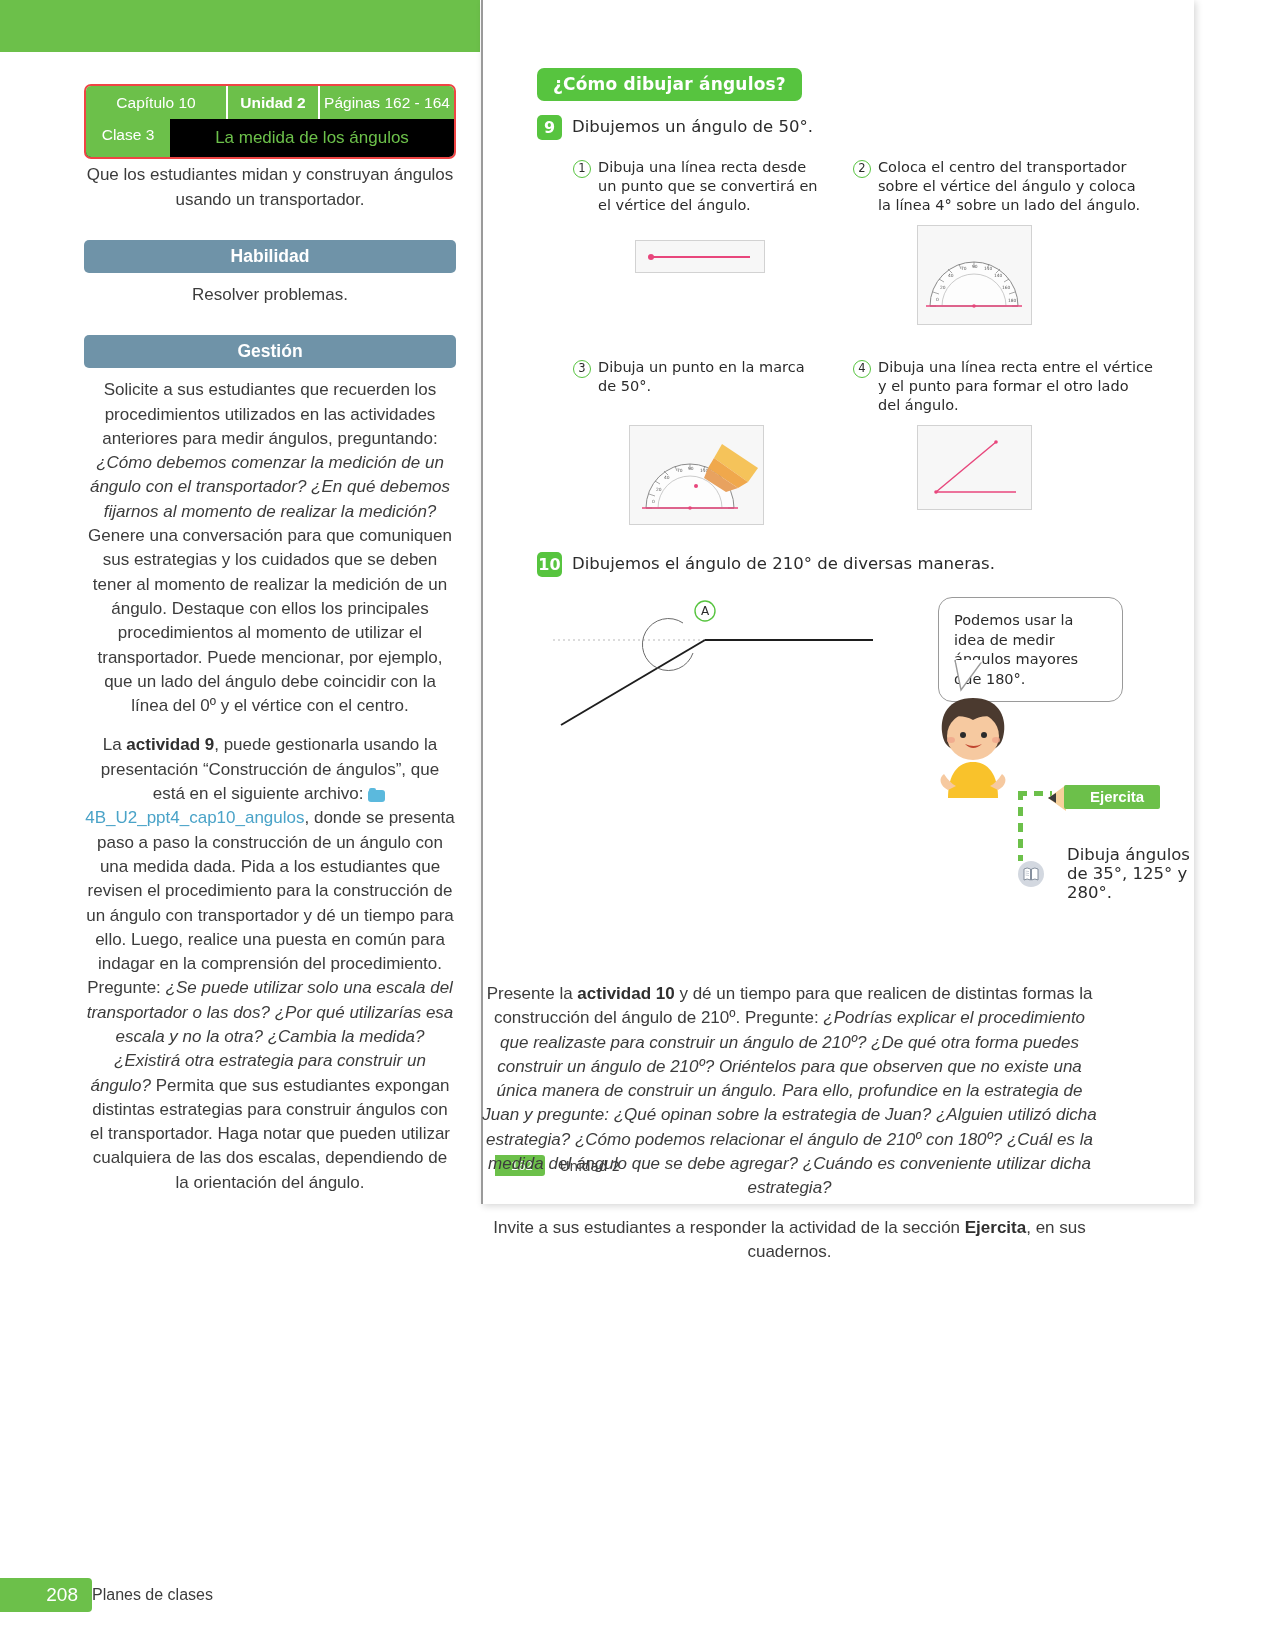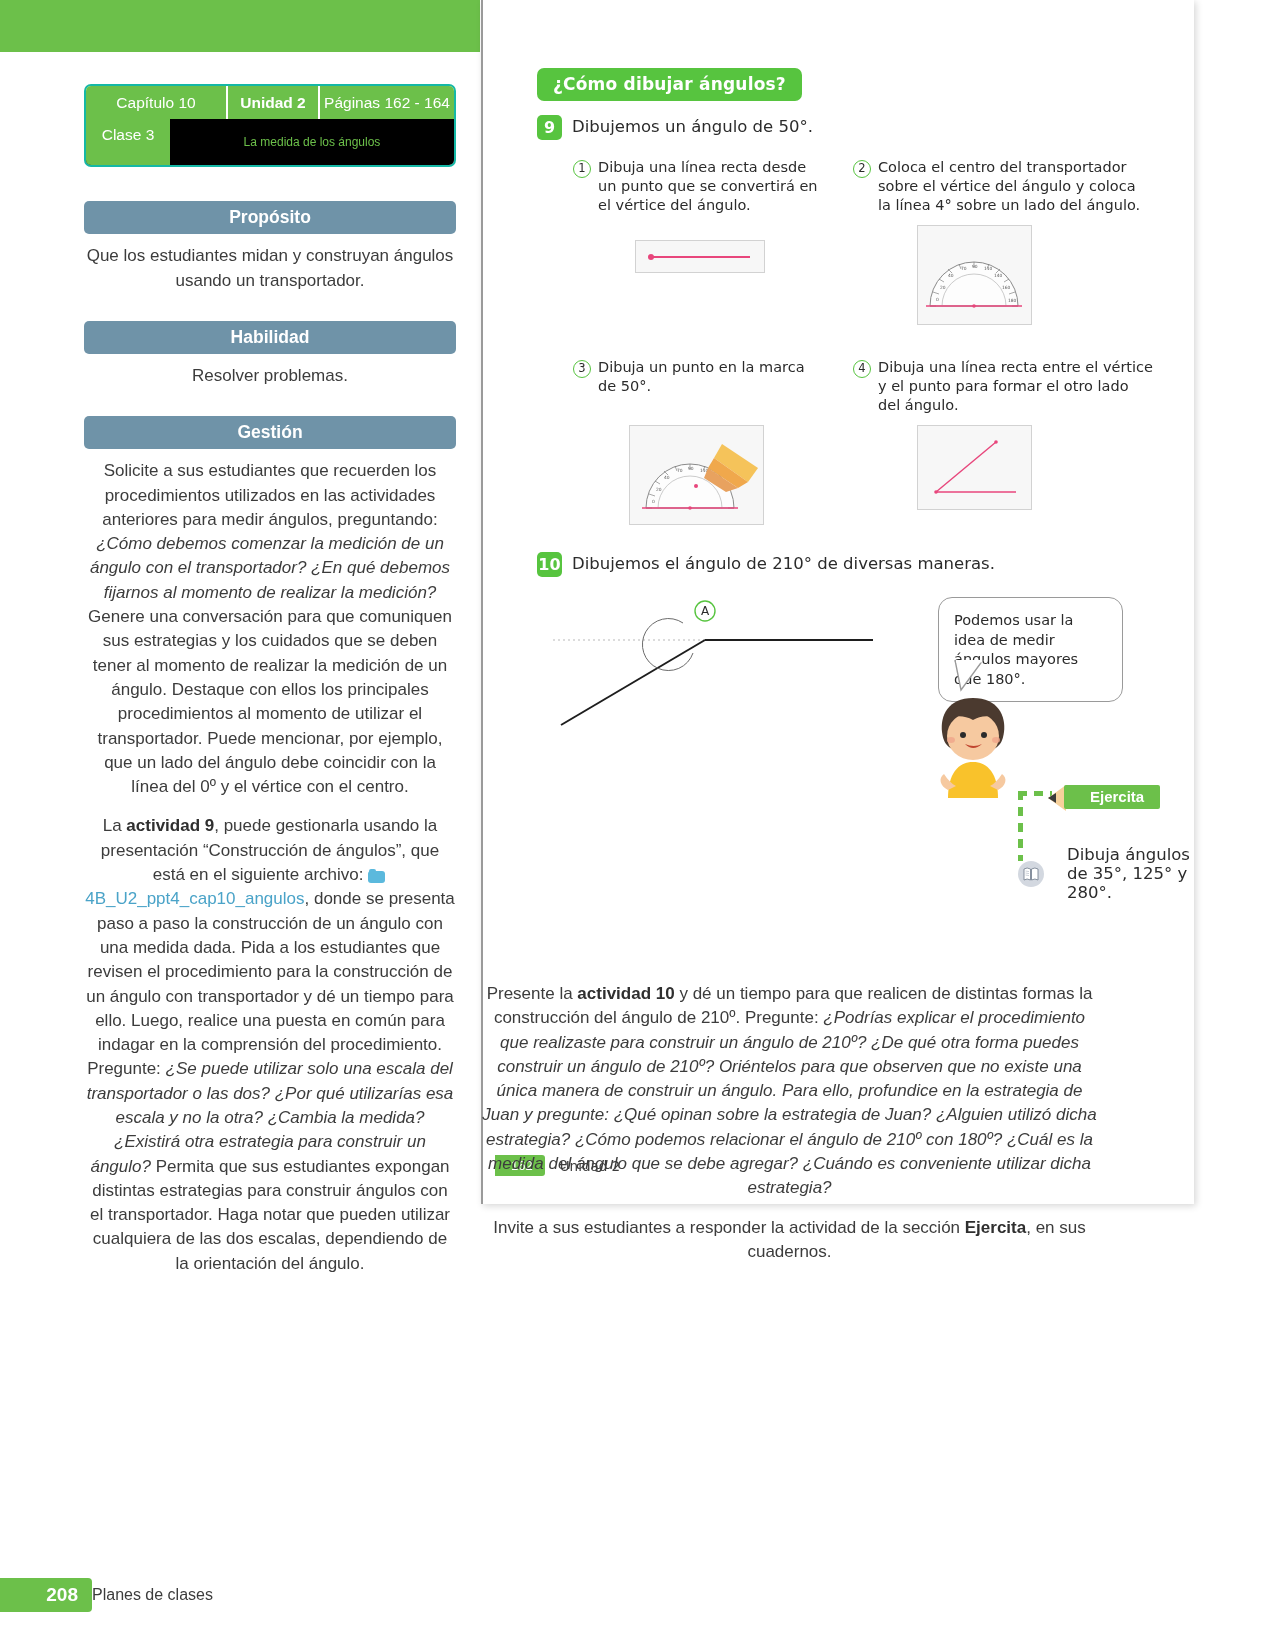--- a/index.html
+++ b/index.html
@@ -15,41 +15,41 @@
   
   .green-corner{
     position:absolute; left:0; top:0; width:480px; height:52px;
     background:#6cc04a;
   }
   
   .left-col{
     position:absolute; left:84px; top:84px; width:372px;
   }
   .meta-table{
-    width:100%; border:2px solid #14b8a6; border-radius:7px;
+    width:100%; border:2px solid #ef4444; border-radius:7px;
     overflow:hidden; background:#fff;
   }
   .meta-row{ display:flex; }
   .meta-row.top{ background:#6cc04a; }
   .mc{
     flex:1; text-align:center; color:#fff; font-size:15.5px;
     padding:7px 4px; line-height:1.25;
   }
   .mc.sep{ border-left:2px solid #fff; }
   .mc.bold{ font-weight:bold; flex:0 0 92px; }
   .mc.cap{ flex:0 0 140px; }
   .mc.pag{ flex:1; }
   .meta-row.bottom{ background:#000000; }
   .mc2-left{
     flex:0 0 84px; background:#6cc04a; color:#fff; font-size:15.5px;
     text-align:center; padding:7px 4px;
   }
   .mc2-right{
-    flex:1; color:#6cc04a; font-size:12px; text-align:center;
-    padding:16px 4px;
+    flex:1; color:#6cc04a; font-size:17px; text-align:center;
+    padding:9px 4px;
   }
   .sec-head{
     background:#6f93a8; color:#fff; font-weight:bold; font-size:17.5px;
     text-align:center; padding:6px 8px; border-radius:5px;
     margin:28px 0 10px 0;
   }
   .sec-head.first{ margin-top:34px; }
   .body-text{
     font-size:17px; line-height:1.43; color:#3c3c3c;
     margin:4px 0 15px 0; text-align:center;
@@ -70,21 +70,21 @@
     background:#5bb9dd; border-radius:2px 2px 0 0;
   }
   
   .footer-bar{
     position:absolute; left:0; bottom:38px; height:34px; width:250px;
     display:flex; align-items:center;
   }
   .footer-num{
     background:#6cc04a; color:#fff; font-size:19px; width:92px; height:34px;
     display:flex; align-items:center; justify-content:flex-end;
-    padding-right:14px; border-radius:0 4px 4px 0;font-weight:bold;
+    padding-right:14px; border-radius:0 4px 4px 0;
   }
   .footer-label{ font-size:16px; color:#3c3c3c; }
 
   
   .book-page{
     position:absolute; left:481px; top:0px; width:713px; height:1204px;
     background:#fff;
     border-left:2px solid #9a9a9a;
     box-shadow:2px 2px 7px rgba(0,0,0,.16);
     font-family:"DejaVu Sans", sans-serif;
@@ -199,21 +199,20 @@
       <div class="mc cap">Capítulo 10</div>
       <div class="mc sep bold">Unidad 2</div>
       <div class="mc sep pag">Páginas 162 - 164</div>
     </div>
     <div class="meta-row bottom">
       <div class="mc2-left">Clase 3</div>
       <div class="mc2-right">La medida de los ángulos</div>
     </div>
   </div>
 
-  <div class="sec-head first">Propósito</div>
   <p class="body-text">Que los estudiantes midan y construyan ángulos usando un transportador.</p>
 
   <div class="sec-head">Habilidad</div>
   <p class="body-text">Resolver problemas.</p>
 
   <div class="sec-head">Gestión</div>
 
   <p class="body-text"><span>Solicite a sus estudiantes que recuerden los procedimientos utilizados en las actividades anteriores para medir ángulos, preguntando: </span><em>¿Cómo debemos comenzar la medición de un ángulo con el transportador? ¿En qué debemos fijarnos al momento de realizar la medición?</em><span> Genere una conversación para que comuniquen sus estrategias y los cuidados que se deben tener al momento de realizar la medición de un ángulo. Destaque con ellos los principales procedimientos al momento de utilizar el transportador. Puede mencionar, por ejemplo, que un lado del ángulo debe coincidir con la línea del 0º y el vértice con el centro.</span></p>
 
   <p class="body-text"><span>La </span><b>actividad 9</b><span>, puede gestionarla usando la presentación “Construcción de ángulos”, que está en el siguiente archivo: </span><span class="folder-ico"><i></i></span><span class="filelink">4B_U2_ppt4_cap10_angulos</span><span>, donde se presenta paso a paso la construcción de un ángulo con una medida dada. Pida a los estudiantes que revisen el procedimiento para la construcción de un ángulo con transportador y dé un tiempo para ello. Luego, realice una puesta en común para indagar en la comprensión del procedimiento. Pregunte: </span><em>¿Se puede utilizar solo una escala del transportador o las dos? ¿Por qué utilizarías esa escala y no la otra? ¿Cambia la medida? ¿Existirá otra estrategia para construir un ángulo?</em><span> Permita que sus estudiantes expongan distintas estrategias para construir ángulos con el transportador. Haga notar que pueden utilizar cualquiera de las dos escalas, dependiendo de la orientación del ángulo.</span></p>

